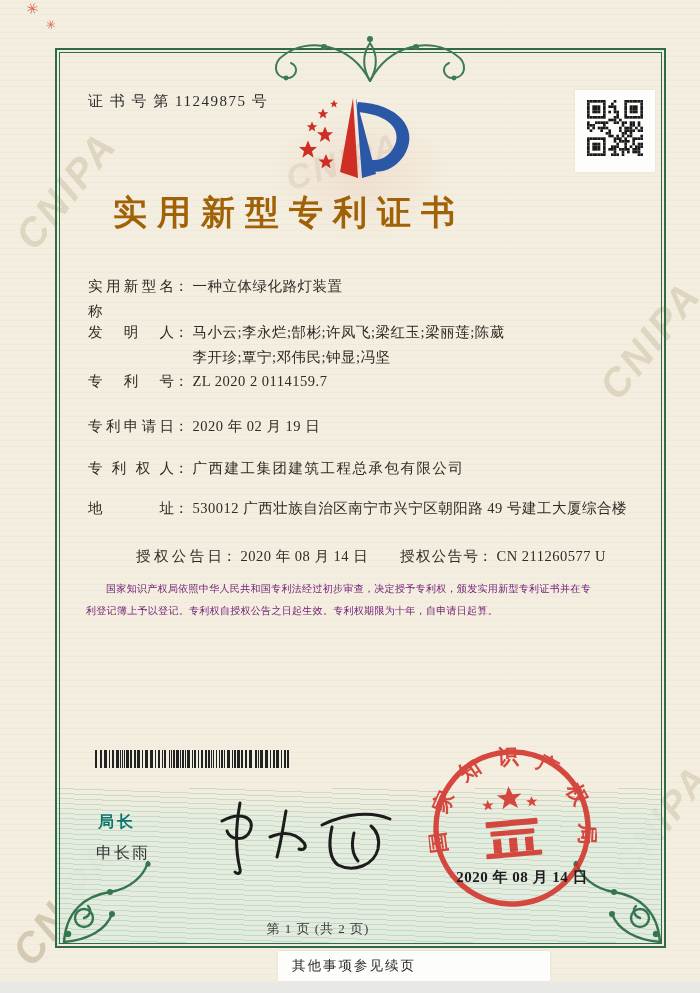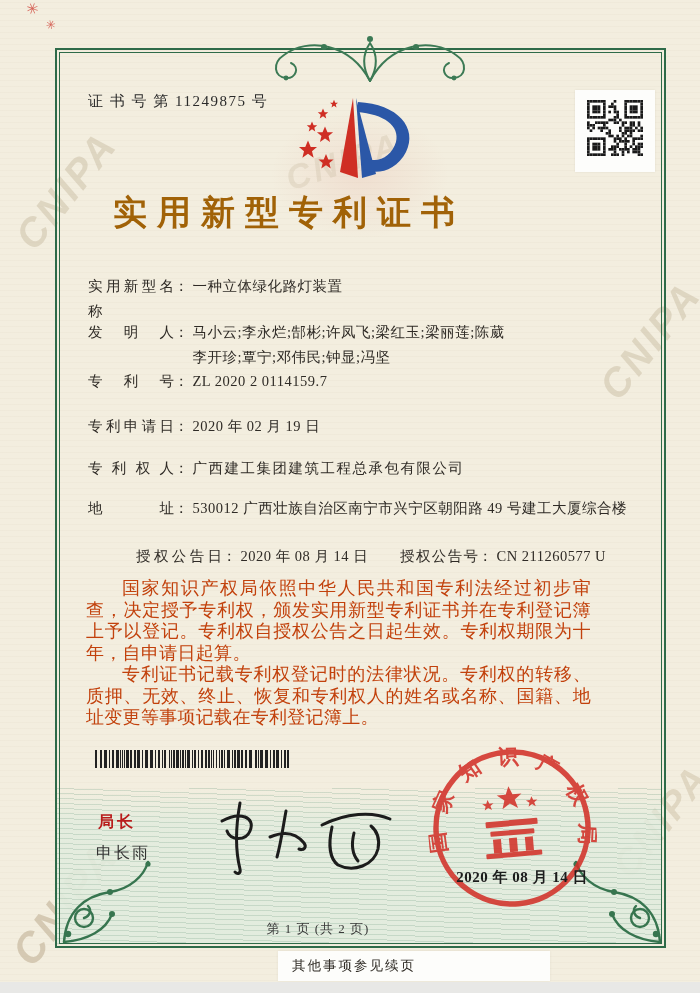--- a/index.html
+++ b/index.html
@@ -61,28 +61,28 @@
   .row-patentno{top:369px;}
   .row-filing{top:414px;}
   .row-patentee{top:456px;}
   .row-patentee .fvalue{letter-spacing:1.5px;}
   .row-address{top:496px;}
   .row-address .fvalue{width:445px;}
   .row-grant{top:544px;width:575px;margin-left:48px;}
   .pair2{position:absolute;left:264px;top:0;}
   .pair2 .flabel{width:78px;}
   
-  .paras{position:absolute;left:86px;top:578px;width:505px;font-size:18px;line-height:21.5px;
-      color:#c2410c;letter-spacing:.3px;}
+  .paras{position:absolute;left:86px;top:578px;width:505px;font-size:10px;line-height:21.5px;
+      color:#701a75;letter-spacing:.3px;}
   .paras p{margin:0;text-indent:2em;text-align:justify;}
   
   .barcode{position:absolute;left:95px;top:750px;width:200px;height:18px;}
   
   .sig-title{position:absolute;left:98px;top:812px;font-size:16px;letter-spacing:3px;
-      color:#b91c1c;font-weight:bold;font-family:"Liberation Sans","DejaVu Sans",sans-serif;}
+      color:#0f766e;font-weight:bold;font-family:"Liberation Sans","DejaVu Sans",sans-serif;}
   .sig-name{position:absolute;left:96px;top:843px;font-size:16px;letter-spacing:2px;
       color:#333;font-weight:normal;font-family:"Liberation Sans","DejaVu Sans",sans-serif;}
   .sig-hand{position:absolute;left:200px;top:793px;}
   
   .seal{position:absolute;left:428px;top:744px;width:168px;height:168px;transform:rotate(-5deg);}
   .seal-date{position:absolute;left:440px;top:868px;width:164px;text-align:center;
       font-size:15px;font-weight:bold;color:#1c1c1c;letter-spacing:.5px;
       font-family:"Liberation Serif","DejaVu Serif",serif;}
   
   .page-num{position:absolute;left:0;top:920px;width:636px;text-align:center;font-size:13px;
@@ -424,21 +424,20 @@
 </div>
 <div class="field row-grant">
   <span class="flabel">授权公告日</span><span class="fcolon">：</span><span class="fvalue">2020 年 08 月 14 日</span>
   <span class="pair2">
     <span class="flabel">授权公告号</span><span class="fcolon">：</span><span class="fvalue">CN 211260577 U</span>
   </span>
 </div>
 
 <div class="paras">
   <p>国家知识产权局依照中华人民共和国专利法经过初步审查，决定授予专利权，颁发实用新型专利证书并在专利登记簿上予以登记。专利权自授权公告之日起生效。专利权期限为十年，自申请日起算。</p>
-  <p>专利证书记载专利权登记时的法律状况。专利权的转移、质押、无效、终止、恢复和专利权人的姓名或名称、国籍、地址变更等事项记载在专利登记簿上。</p>
 </div>
 
 <svg class="barcode" id="barcode" viewBox="0 0 200 18" preserveAspectRatio="none">
     <rect x="0" y="0" width="2" height="18" fill="#222"></rect>
     <rect x="5" y="0" width="2" height="18" fill="#222"></rect>
     <rect x="9" y="0" width="3" height="18" fill="#222"></rect>
     <rect x="14" y="0" width="1" height="18" fill="#222"></rect>
     <rect x="17" y="0" width="2" height="18" fill="#222"></rect>
     <rect x="21" y="0" width="3" height="18" fill="#222"></rect>
     <rect x="25" y="0" width="1" height="18" fill="#222"></rect>

